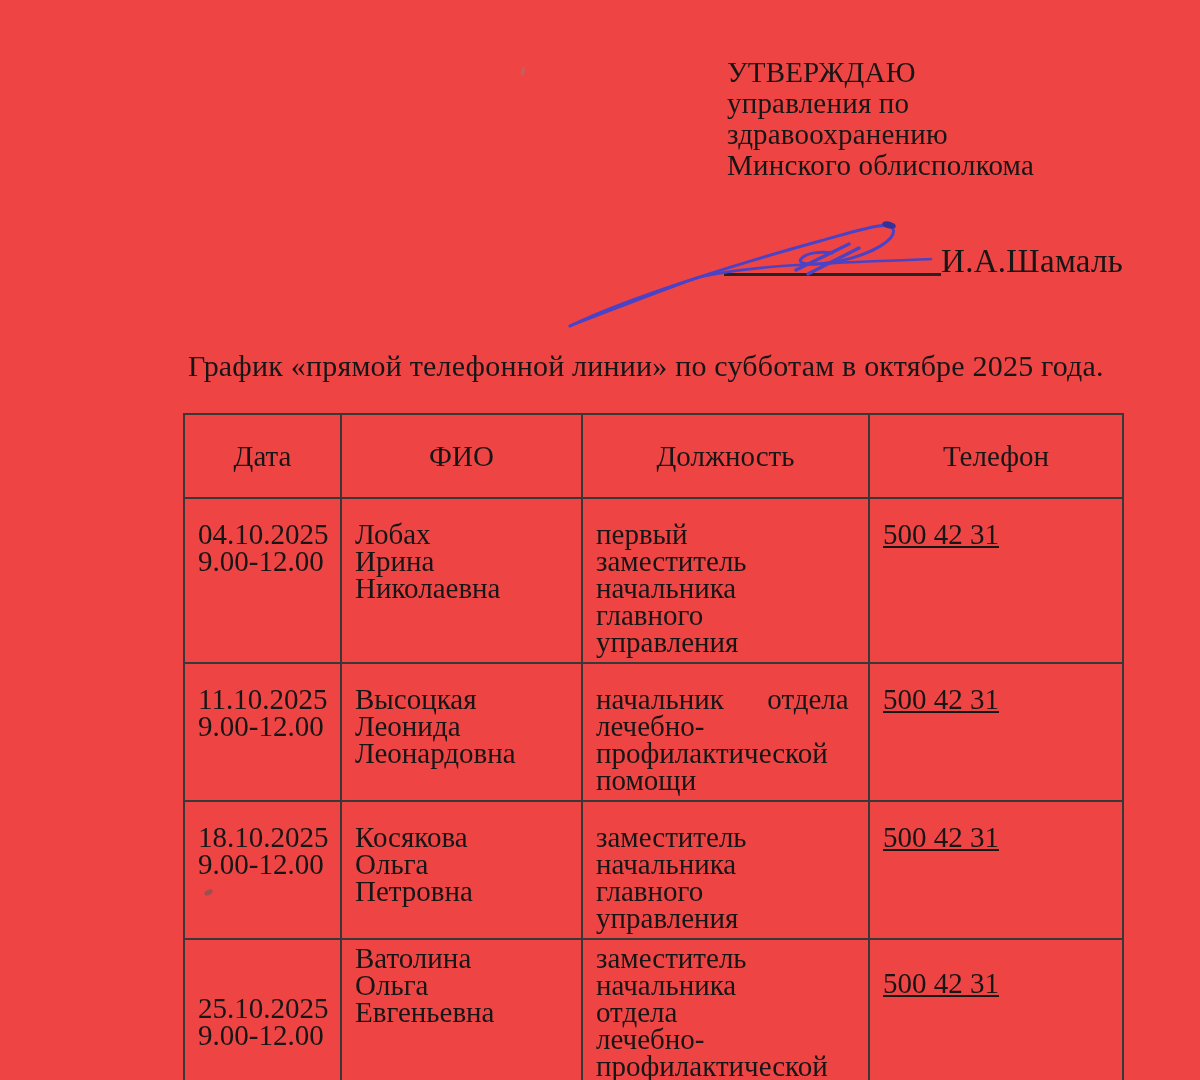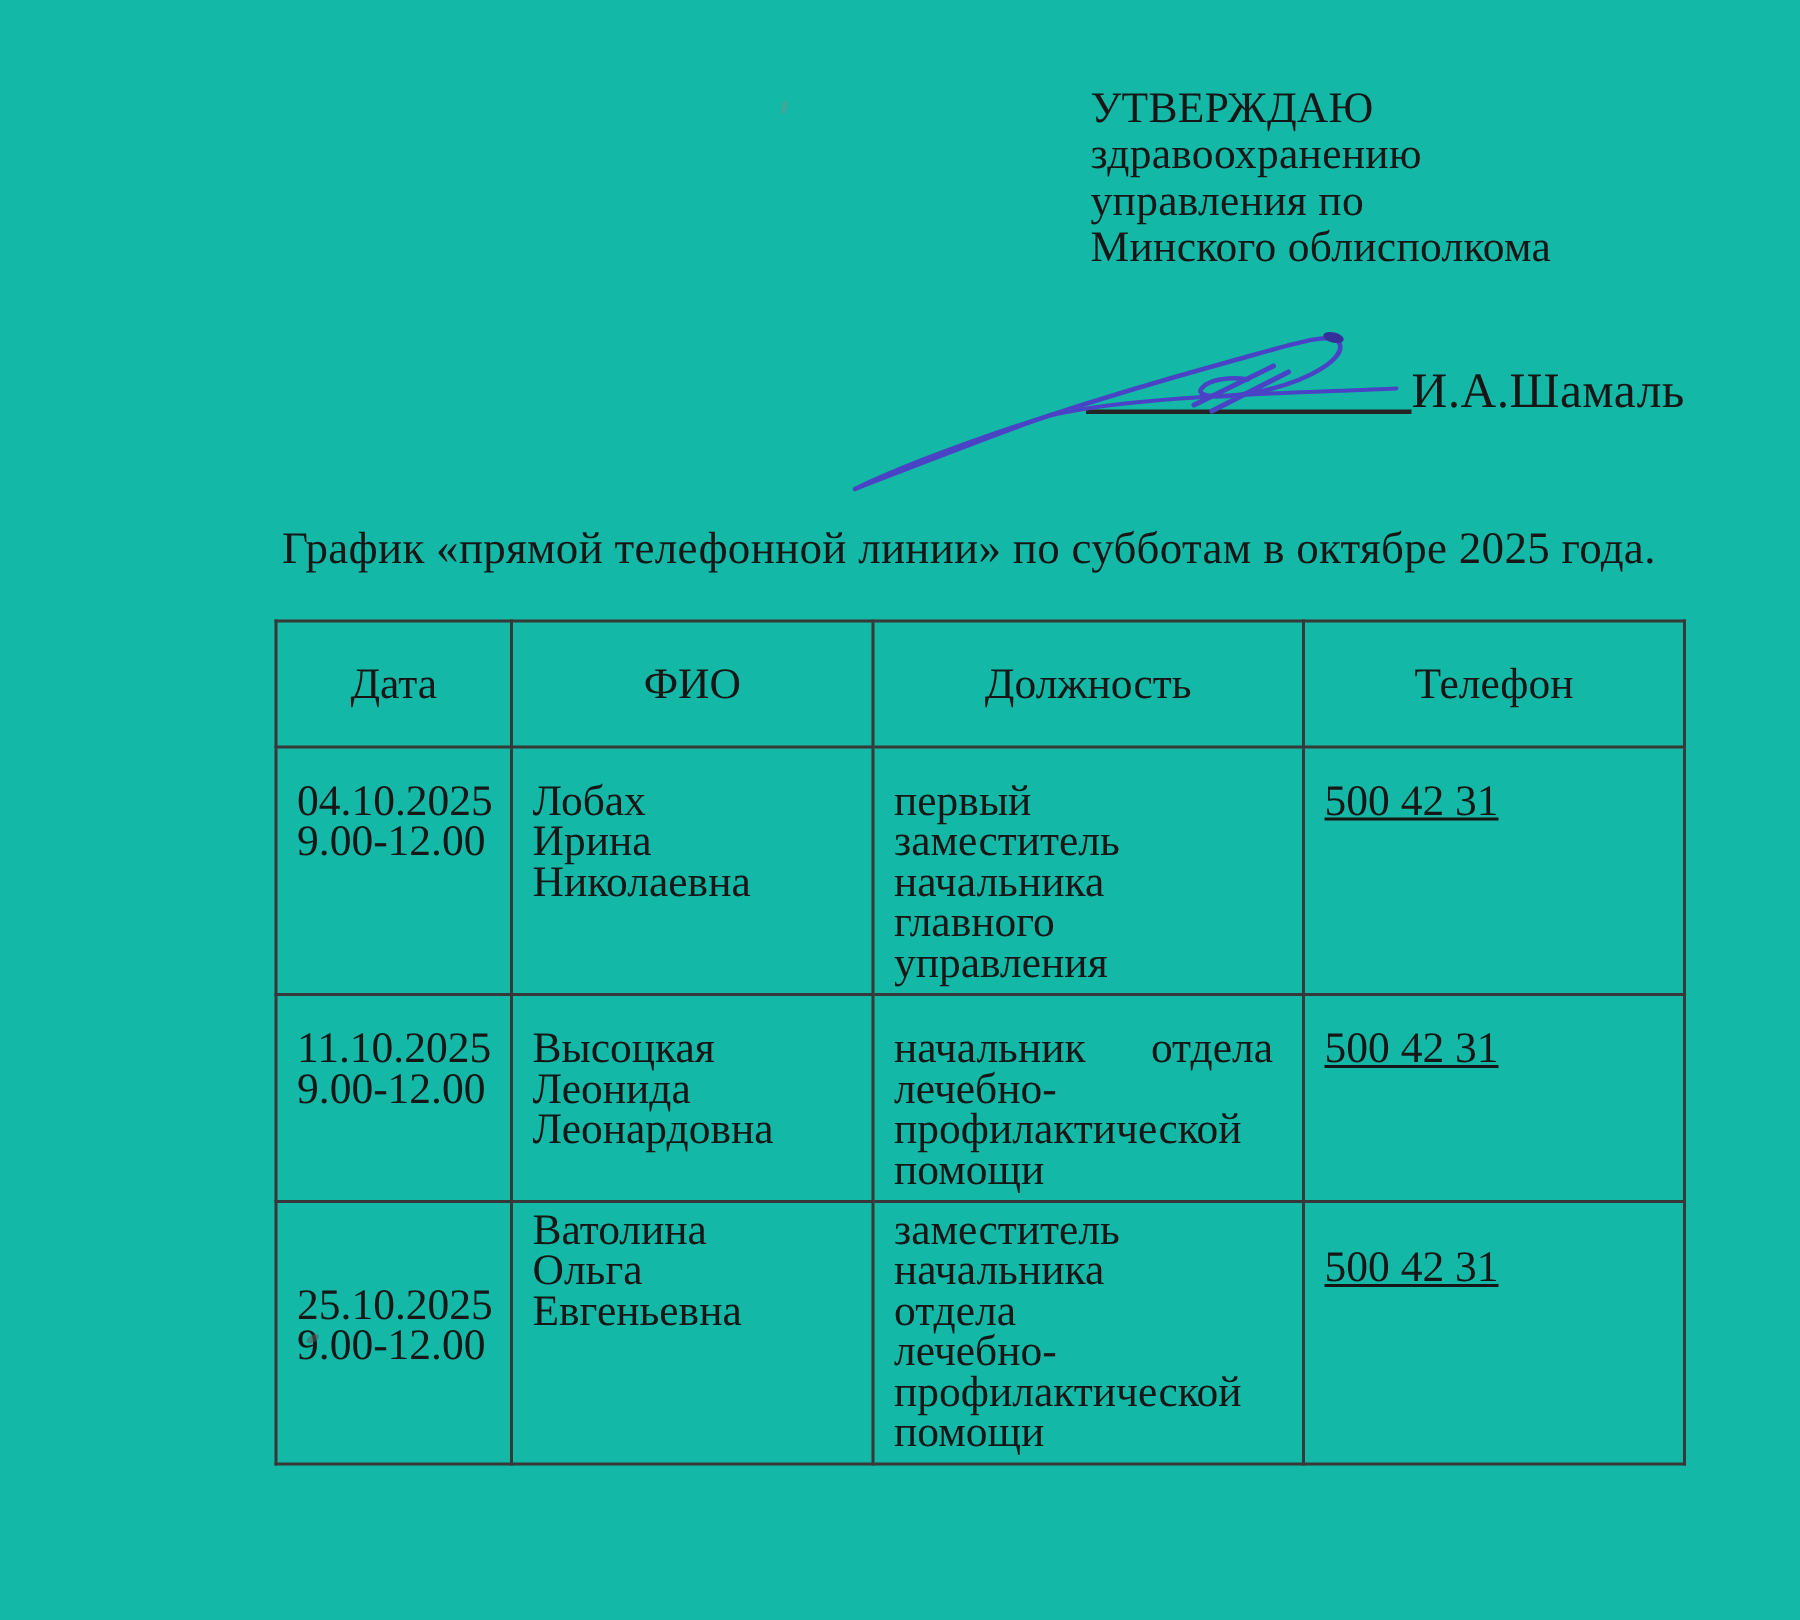--- a/index.html
+++ b/index.html
@@ -1,21 +1,21 @@
 <!DOCTYPE html>
 <html lang="ru"><head>
 <meta charset="utf-8">
 <style>
   html,body{margin:0;padding:0;}
   body{
     width:1200px;height:1080px;background:#ffffff;overflow:hidden;
     font-family:"Liberation Serif","DejaVu Serif",serif;color:#161616;
     position:relative;
   }
-  .page{position:absolute;inset:0;background:#14b8a6;}
+  .page{position:absolute;inset:0;background:#ef4444;}
 
   
   .approval{
     position:absolute;left:727px;top:57px;width:380px;
     font-size:29px;line-height:31px;letter-spacing:.2px;white-space:nowrap;
   }
 
   
   .sig-svg{position:absolute;left:540px;top:215px;width:480px;height:125px;}
   .sig-underline{
@@ -63,22 +63,22 @@
   .speck.s1{left:521px;top:67px;width:4px;height:9px;opacity:.35;transform:rotate(14deg);}
   .speck.s2{left:204px;top:890px;width:9px;height:5px;opacity:.55;transform:rotate(-28deg);background:#5a5a5a;}
 </style>
 </head>
 <body>
 
 <div class="page">
 
   <div class="approval">
     <div>УТВЕРЖДАЮ</div>
+    <div>управления по</div>
     <div>здравоохранению</div>
-    <div>управления по</div>
     <div>Минского облисполкома</div>
   </div>
 
   <div class="sig-underline"></div>
   <svg class="sig-svg" viewBox="0 0 480 125" aria-hidden="true">
     <g fill="none" stroke="#4b43c5" stroke-width="3" stroke-linecap="round">
       <path d="M30,111 C80,92 130,72 160,62 C220,48 330,47 391,44" stroke-width="2.6"></path>
       <path d="M30,111 C90,82 200,48 280,26 C320,15 349,5 353,14 C357,23 336,38 300,46 C275,51 254,50 262,43 C267,38 280,36 292,38"></path>
       <path d="M256,55 L309,29" stroke-width="3.4"></path>
       <path d="M268,59 L319,33" stroke-width="3.4"></path>
@@ -133,20 +133,38 @@
             <div>Леонардовна</div>
           </td>
       <td class="c-pos">
             <div>начальник  отдела</div>
             <div>лечебно-</div>
             <div>профилактической</div>
             <div>помощи</div>
           </td>
       <td class="c-tel">500 42 31</td>
     </tr>
+    <tr class="r3">
+      <td class="c-date">
+            <div>18.10.2025</div>
+            <div>9.00-12.00</div>
+          </td>
+      <td class="c-fio">
+            <div>Косякова</div>
+            <div>Ольга</div>
+            <div>Петровна</div>
+          </td>
+      <td class="c-pos">
+            <div>заместитель</div>
+            <div>начальника</div>
+            <div>главного</div>
+            <div>управления</div>
+          </td>
+      <td class="c-tel">500 42 31</td>
+    </tr>
     <tr class="r4">
       <td class="c-date">
             <div>25.10.2025</div>
             <div>9.00-12.00</div>
           </td>
       <td class="c-fio">
             <div>Ватолина</div>
             <div>Ольга</div>
             <div>Евгеньевна</div>
           </td>

